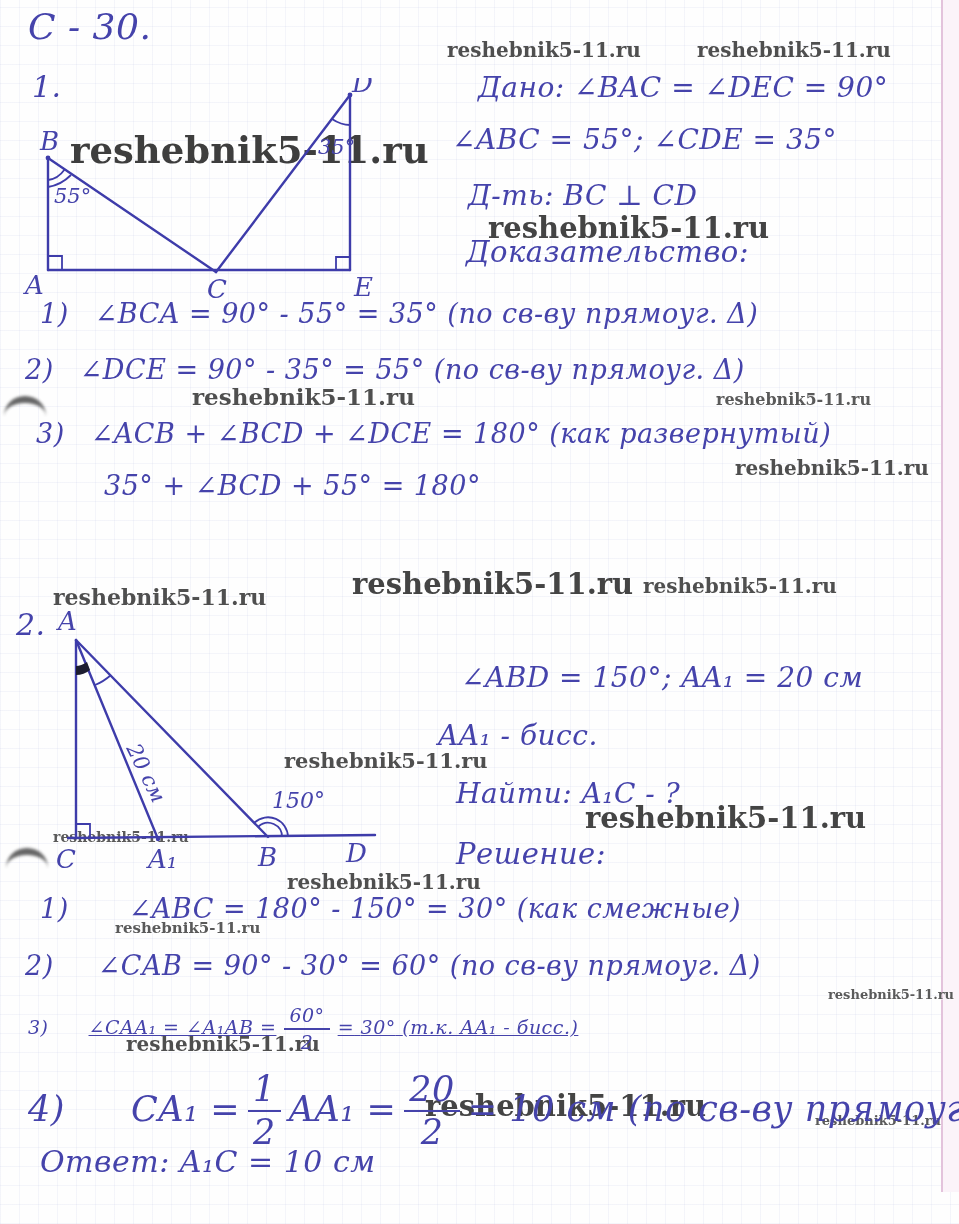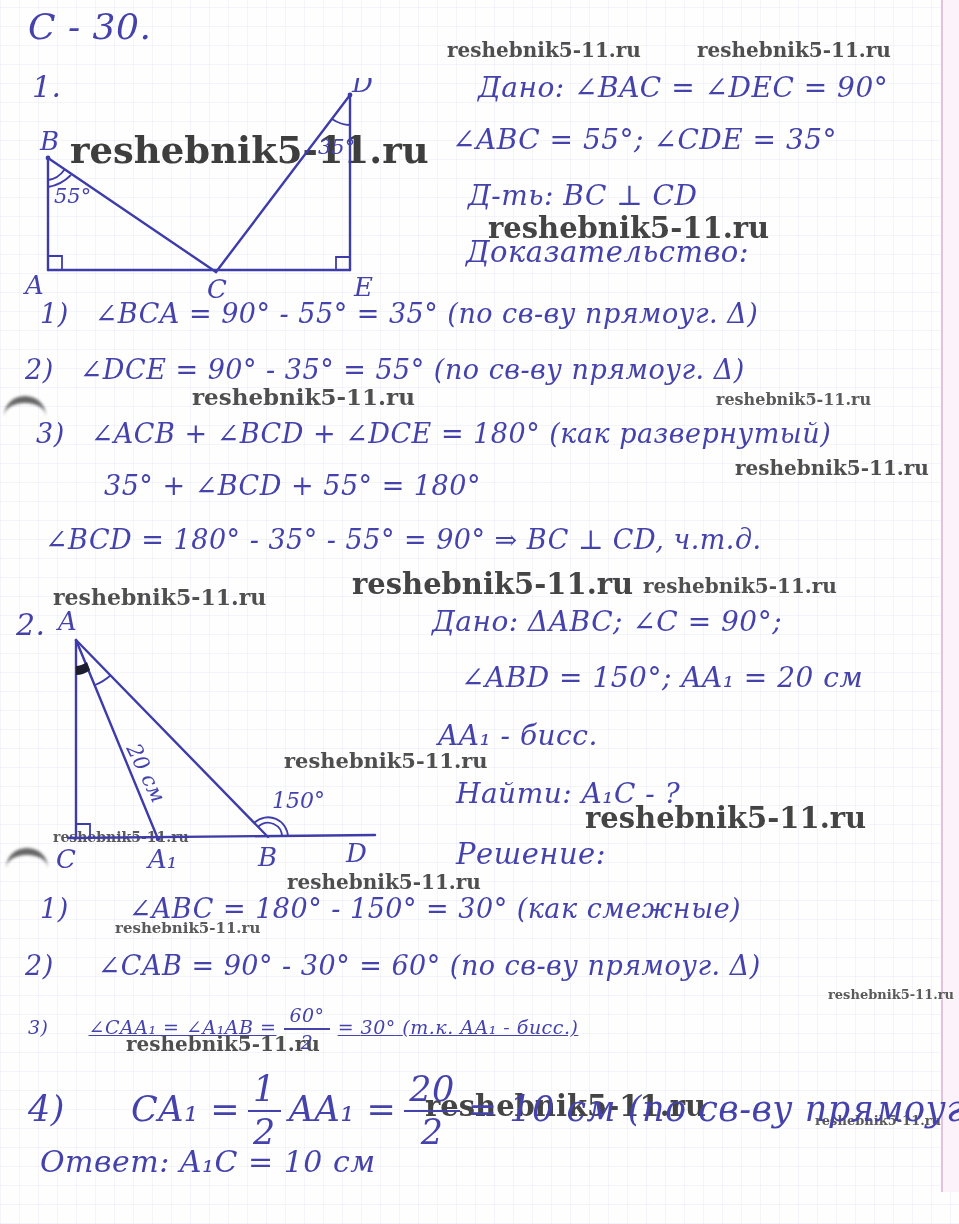--- a/index.html
+++ b/index.html
@@ -109,23 +109,20 @@
   </div>
   <div class="hw" style="left:25px; top:354px; font-size:27px;">
     <span class="lbl">2)</span><span>∠DCE = 90° - 35° = 55° (по св-ву прямоуг. Δ)</span>
   </div>
   <div class="hw" style="left:36px; top:418px; font-size:27px;">
     <span class="lbl">3)</span><span>∠ACB + ∠BCD + ∠DCE = 180°  (как развернутый)</span>
   </div>
   <div class="hw" style="left:104px; top:470px; font-size:27px;">
     <span>35° + ∠BCD + 55° = 180°</span>
   </div>
-  <div class="hw" style="left:45px; top:524px; font-size:27px;">
-    <span>∠BCD = 180° - 35° - 55° = 90°  ⇒  BC ⊥ CD,   ч.т.д.</span>
-  </div>
 
   <div class="hw" style="left:16px; top:608px; font-size:30px;">2.</div>
 
   <svg style="position:absolute; left:18px; top:598px;" width="400" height="290" viewBox="0 0 400 290">
     <g stroke="#3e3caa" stroke-width="2.4" fill="none" stroke-linecap="round">
       <line x1="50" y1="240" x2="357" y2="237"></line>
       <line x1="58" y1="42" x2="58" y2="240"></line>
       <line x1="58" y1="42" x2="140" y2="241"></line>
       <line x1="58" y1="42" x2="250" y2="239"></line>
     </g>
@@ -139,21 +136,20 @@
     <circle cx="140" cy="241" r="2.2" fill="#3e3caa"></circle>
     <text x="40" y="32" font-size="26">A</text>
     <text x="38" y="270" font-size="26">C</text>
     <text x="130" y="270" font-size="26">A₁</text>
     <text x="240" y="268" font-size="26">B</text>
     <text x="328" y="264" font-size="26">D</text>
     <text x="108" y="150" font-size="21" transform="rotate(64 108 150)">20 см</text>
     <text x="254" y="210" font-size="22">150°</text>
   </svg>
 
-  <div class="hw" style="left:432px; top:606px; font-size:28px;">Дано:  ΔABC;  ∠C = 90°;</div>
   <div class="hw" style="left:432px; top:662px; font-size:28px;margin-left:29px;">∠ABD = 150°;  AA₁ = 20 см</div>
   <div class="hw" style="left:438px; top:720px; font-size:28px;">AA₁ - бисс.</div>
   <div class="hw" style="left:456px; top:778px; font-size:28px;">Найти:  A₁C - ?</div>
   <div class="hw" style="left:456px; top:838px; font-size:29px;">Решение:</div>
 
   <div class="hw" style="left:40px; top:893px; font-size:27px;">
     <span class="lbl" style="margin-right:60px;">1)</span><span>∠ABC = 180° - 150° = 30°  (как смежные)</span>
   </div>
   <div class="hw" style="left:25px; top:950px; font-size:27px;">
     <span class="lbl" style="margin-right:44px;">2)</span><span>∠CAB = 90° - 30° = 60° (по св-ву прямоуг. Δ)</span>

